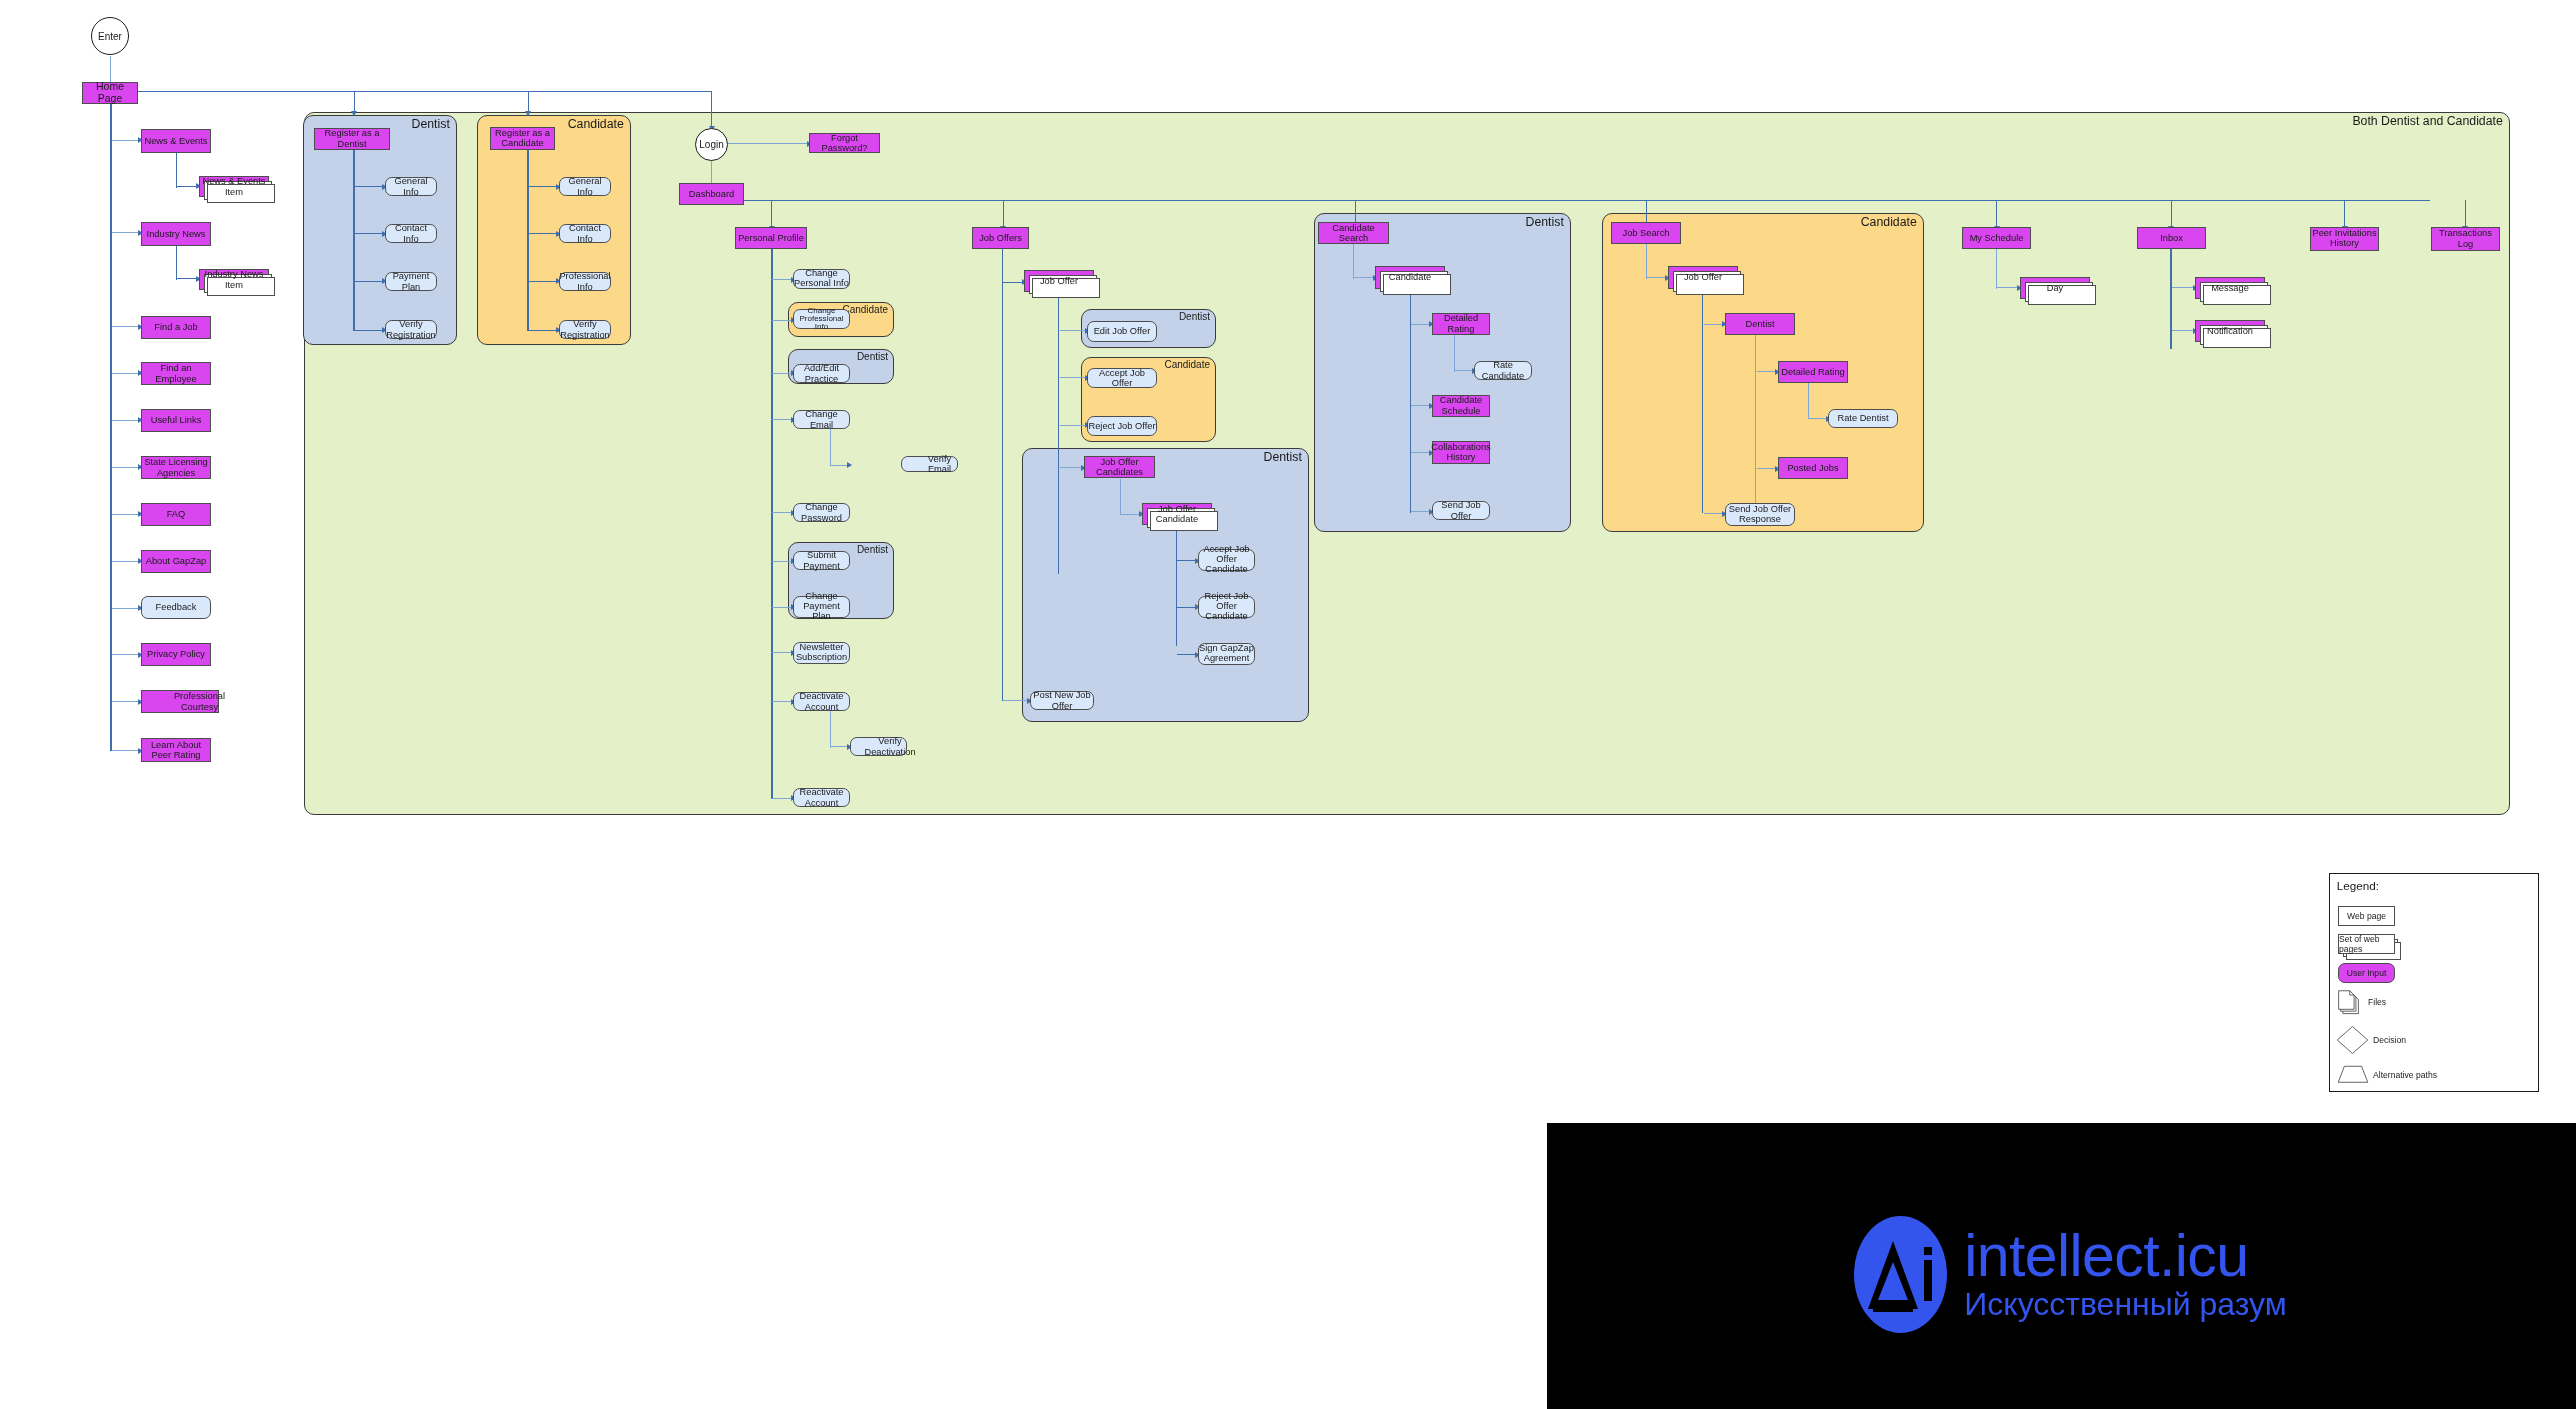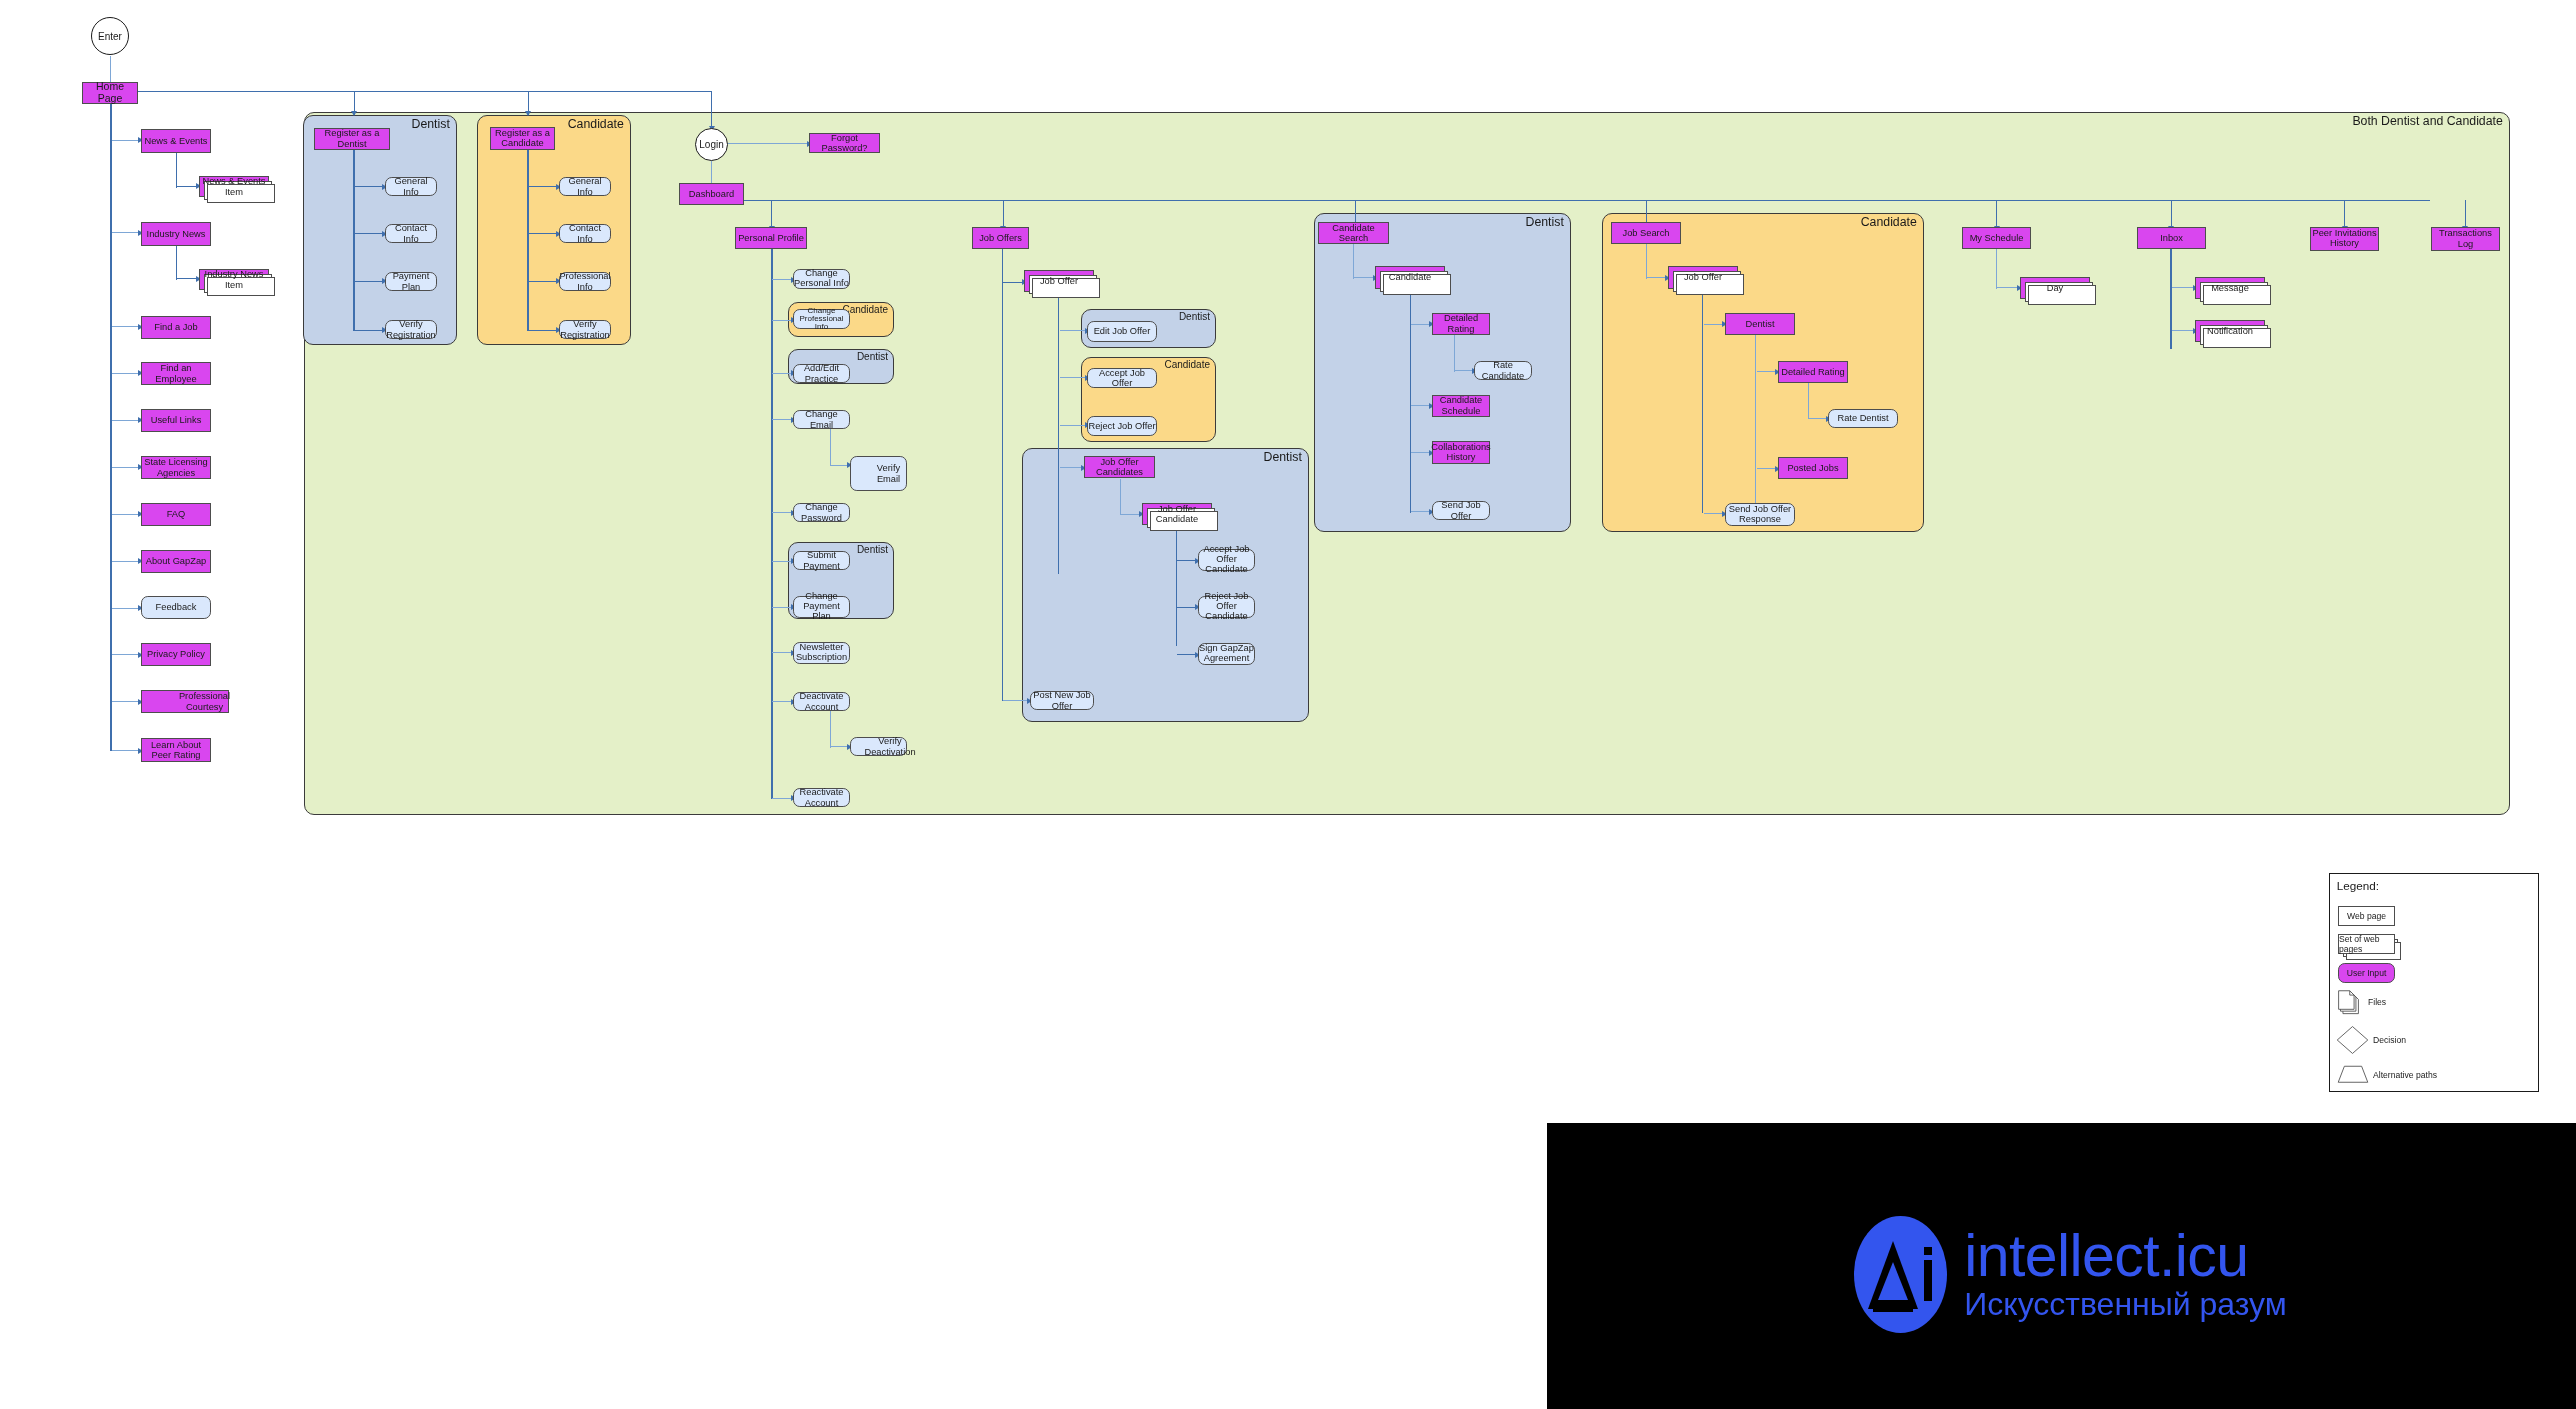--- a/index.html
+++ b/index.html
@@ -305,21 +305,21 @@
   </div>
 
   <div class="ln lt" style="left:112px;top:654px;width:28px;height:1.2px;"></div>
   <div class="arw r" style="left:138px;top:652px;"></div>
   <div class="node page" style="left:141px;top:643px;width:70px;height:23px;">
     <span>Privacy Policy</span>
   </div>
 
   <div class="ln lt" style="left:112px;top:701px;width:28px;height:1.2px;"></div>
   <div class="arw r" style="left:138px;top:699px;"></div>
-  <div class="node page" style="left:141px;top:690px;width:88px;height:23px;padding-left:39px;">
+  <div class="node page" style="left:141px;top:690px;width:78px;height:23px;padding-left:39px;">
     <span>Professional Courtesy</span>
   </div>
 
   <div class="ln lt" style="left:112px;top:750px;width:28px;height:1.2px;"></div>
   <div class="arw r" style="left:138px;top:748px;"></div>
   <div class="node page" style="left:141px;top:738px;width:70px;height:24px;">
     <span>Learn About Peer Rating</span>
   </div>
 
   <div class="node page" style="left:314px;top:128px;width:76px;height:21.6px;">
@@ -451,21 +451,21 @@
   </div>
 
   <div class="ln lt" style="left:772px;top:419px;width:20.4px;height:1.2px;"></div>
   <div class="arw r" style="left:791px;top:417px;"></div>
   <div class="node input" style="left:793px;top:410px;width:57px;height:19px;">
     <span>Change Email</span>
   </div>
   <div class="ln lt" style="left:830px;top:429px;width:1.2px;height:37px;"></div>
   <div class="ln lt" style="left:830px;top:465px;width:19px;height:1.2px;"></div>
   <div class="arw r" style="left:847px;top:462px;"></div>
-  <div class="node input" style="left:850px;top:456px;width:57px;height:35px;padding-left:20px;">
+  <div class="node input" style="left:901px;top:456px;width:57px;height:16px;padding-left:20px;">
     <span>Verify Email</span>
   </div>
 
   <div class="ln lt" style="left:772px;top:512px;width:20.4px;height:1.2px;"></div>
   <div class="arw r" style="left:791px;top:510px;"></div>
   <div class="node input" style="left:793px;top:503px;width:57px;height:19px;">
     <span>Change Password</span>
   </div>
 
   <div class="group blue small" style="left:788px;top:542px;width:106px;height:77px;">

